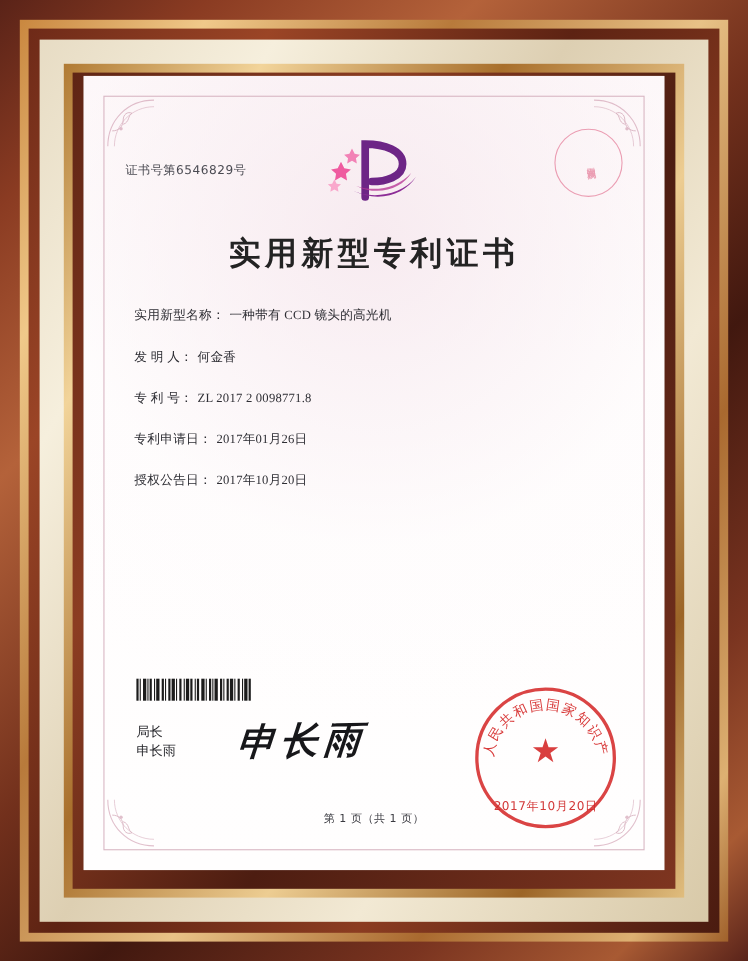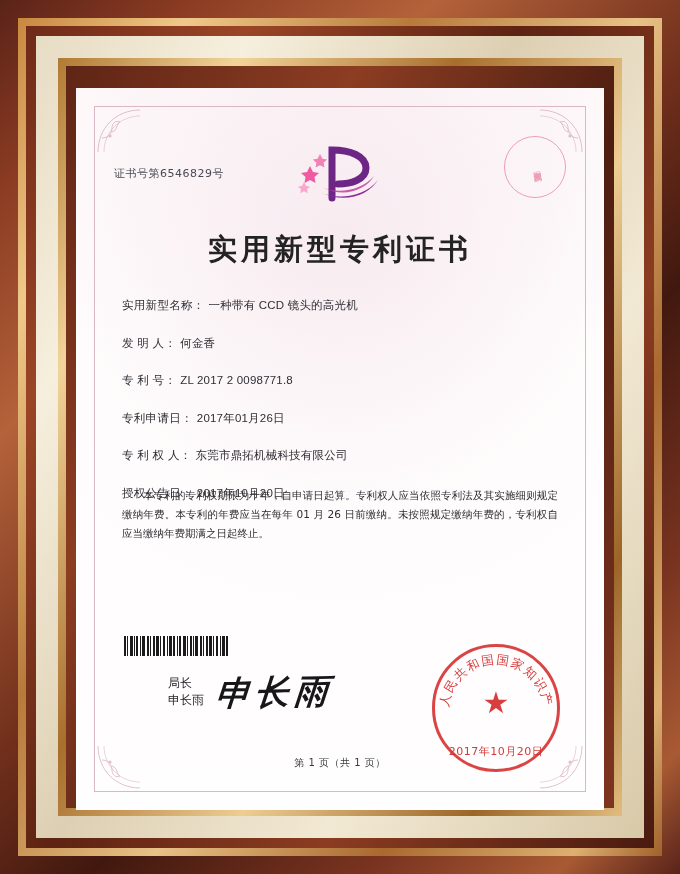--- a/index.html
+++ b/index.html
@@ -54,21 +54,21 @@
     position: absolute;
     left: 66px; top: 66px;
     width: 548px; height: 742px;
     background: linear-gradient(120deg, #5f2515 0%, #8c3d22 30%, #4d1d11 60%, #7e3520 100%);
     box-sizing: border-box;
   }
 
   
   .paper {
     position: absolute;
-    left: 76px; top: 88px;
+    left: 76px; top: 69px;
     width: 528px; height: 722px;
     background: #fdfcfa;
     box-sizing: border-box;
     overflow: hidden;
   }
   .paper-tint {
     position: absolute;
     inset: 0;
     background:
       radial-gradient(circle at 50% 20%, rgba(246,232,238,0.85) 0%, rgba(253,250,251,0.3) 45%, rgba(255,255,255,0) 70%),
@@ -155,21 +155,21 @@
   }
 
   
   .fields {
     position: absolute;
     left: 46px;
     top: 210px;
     width: 436px;
     font-size: 11.5px;
     color: #2e2e34;
-    font-family: Liberation Sans, sans-serif;
+    font-family: Liberation Serif, serif;
   }
   .field-row {
     display: flex;
     align-items: baseline;
     margin-bottom: 22.5px;
     white-space: nowrap;
   }
   .field-label {
     color: #2e2e34;
     letter-spacing: 0.3px;
@@ -215,22 +215,21 @@
   }
 
   
   .sig-label {
     position: absolute;
     left: 48px;
     top: 588px;
     font-size: 12px;
     line-height: 17px;
     color: #26262b;
-    font-family: Liberation Mono, monospace;
-    margin-left: 44px;
+    font-family: Liberation Sans, sans-serif;
   }
   .sig-script {
     position: absolute;
     left: 140px;
     top: 582px;
     font-family: "DejaVu Serif", serif;
     font-size: 34px;
     font-style: italic;
     font-weight: bold;
     color: #17171a;
@@ -370,31 +369,26 @@
       </div>
       <div class="field-row">
         <span class="field-label">专  利  号：</span>
         <span class="field-value">ZL 2017 2 0098771.8</span>
       </div>
       <div class="field-row">
         <span class="field-label">专利申请日：</span>
         <span class="field-value">2017年01月26日</span>
       </div>
       <div class="field-row">
-        <span class="field-label">专 利 权 人：</span>
-        <span class="field-value">东莞市鼎拓机械科技有限公司</span>
-      </div>
-      <div class="field-row">
         <span class="field-label">授权公告日：</span>
         <span class="field-value">2017年10月20日</span>
       </div>
     </div>
 
     <div class="body-text">
-      <p>本专利的专利权期限为十年，自申请日起算。专利权人应当依照专利法及其实施细则规定缴纳年费。本专利的年费应当在每年 01 月 26 日前缴纳。未按照规定缴纳年费的，专利权自应当缴纳年费期满之日起终止。</p>
     </div>
 
     <div class="barcode">
       <i style="width:2px"></i>
         <i style="width:1px;background:transparent"></i>
       <i style="width:1px"></i>
         <i style="width:2px;background:transparent"></i>
       <i style="width:3px"></i>
         <i style="width:1px;background:transparent"></i>
       <i style="width:1px"></i>

